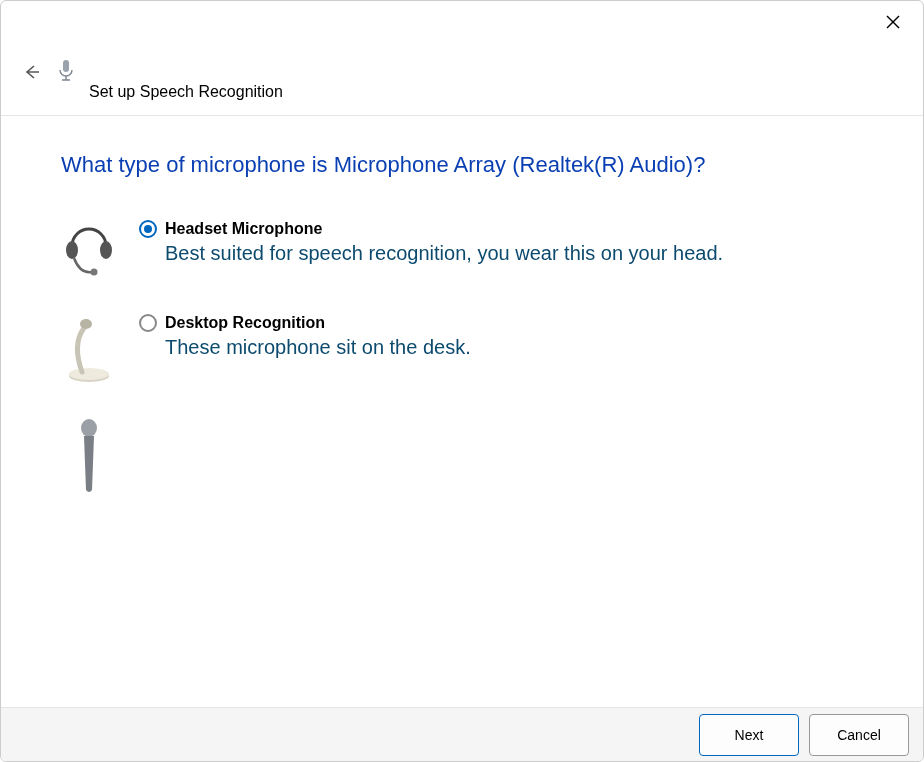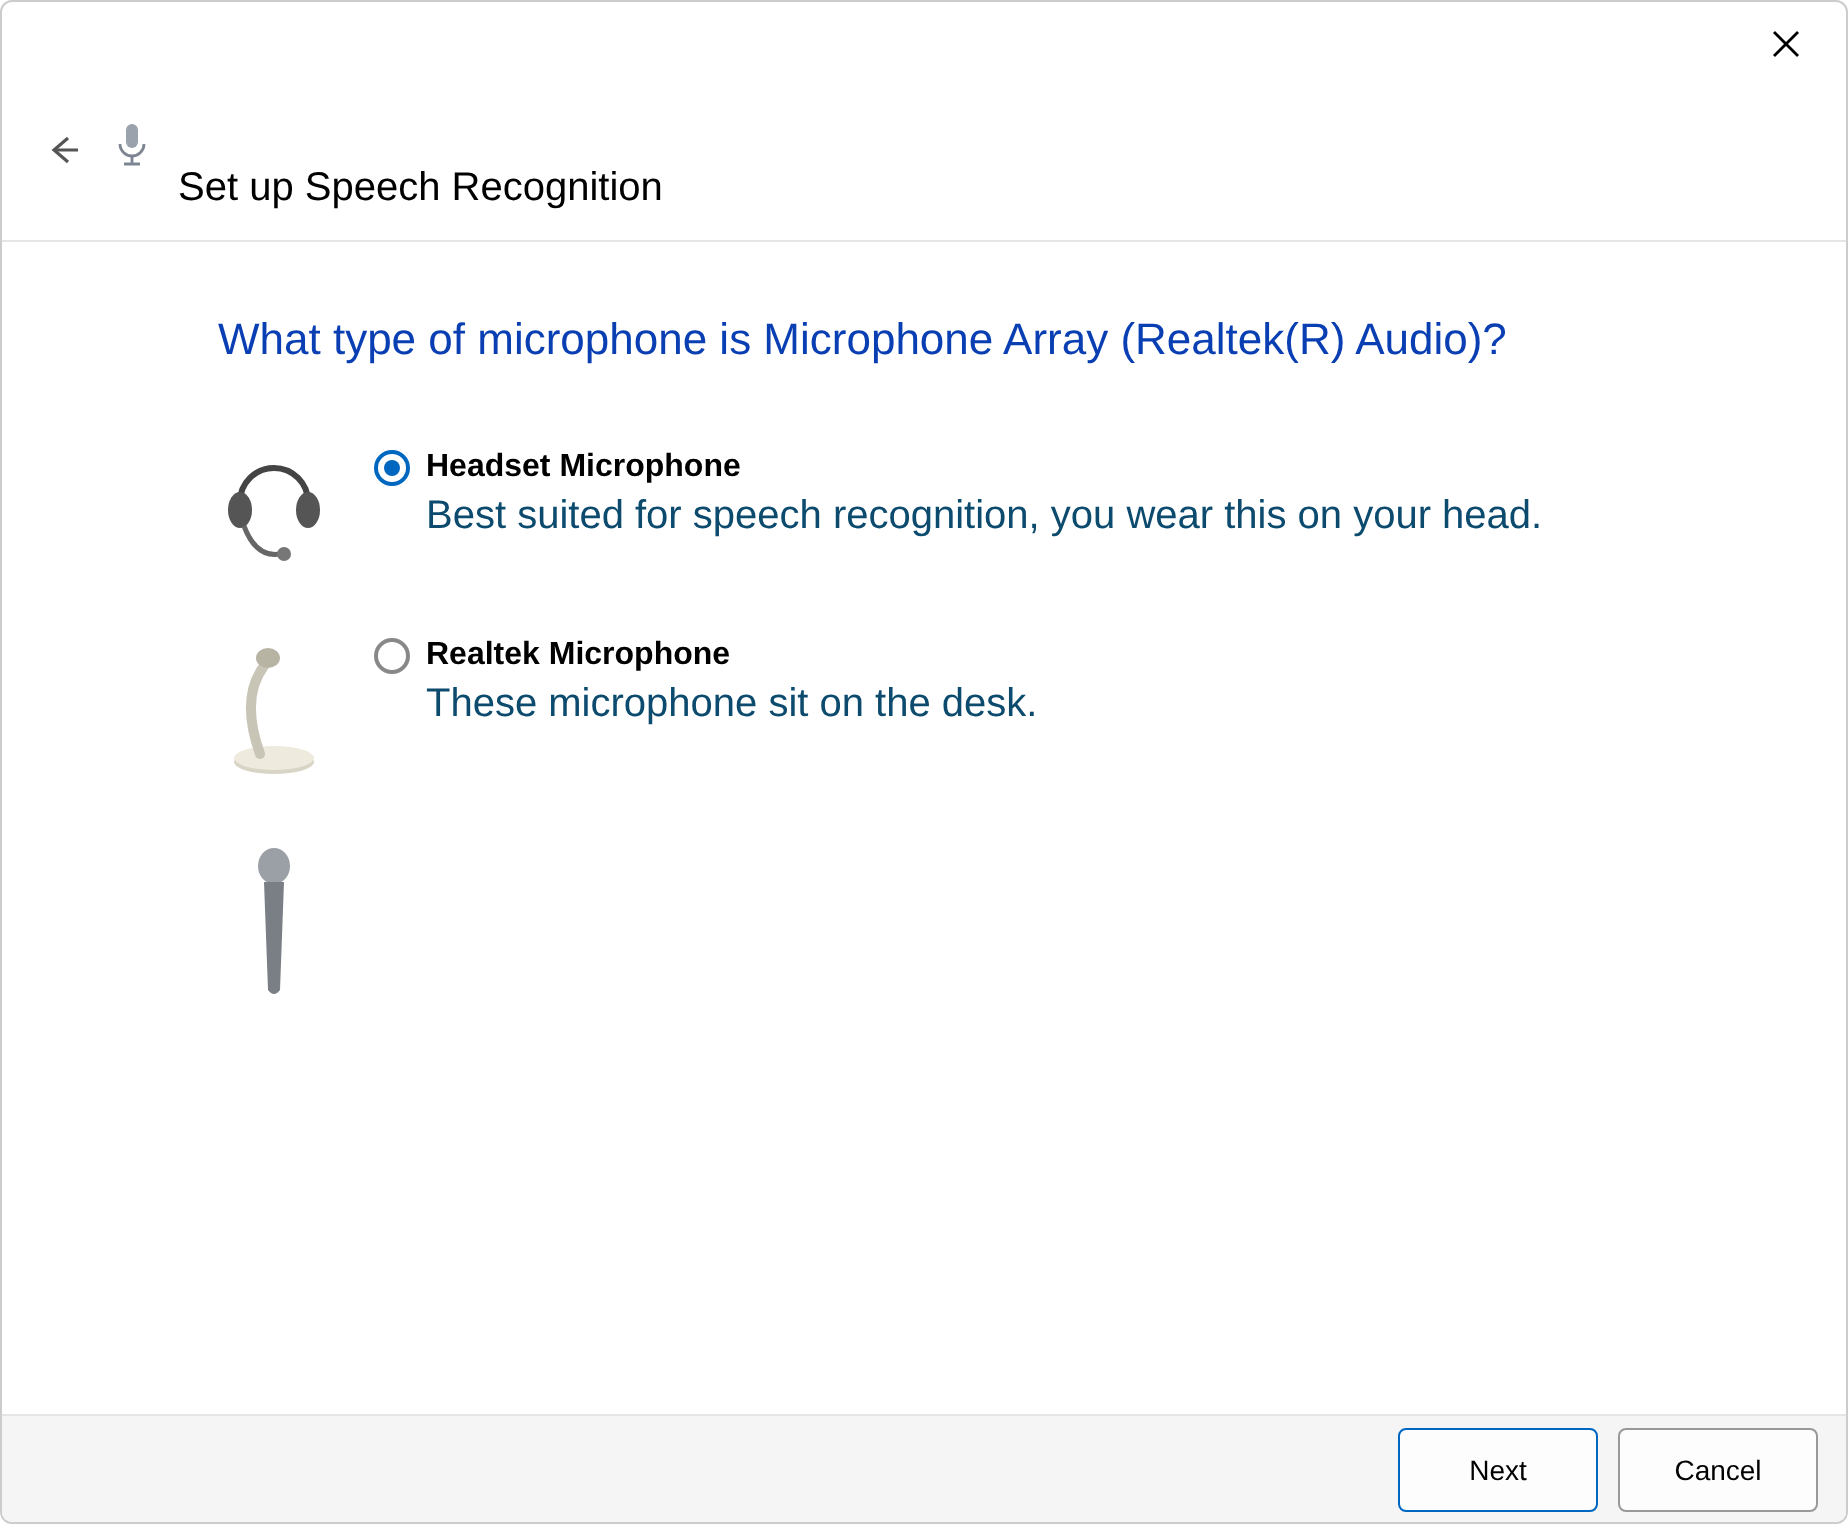--- a/index.html
+++ b/index.html
@@ -33,30 +33,29 @@
       padding: 0 18px 14px 18px;
       border-bottom: 1px solid #e5e5e5;
     }
     .back-arrow {
       width: 24px; height: 24px;
       display: flex; align-items: center; justify-content: center;
       cursor: pointer;
       color: #555;
     }
     .header-title {
-      font-size: 20px;
+      font-size: 16px;
       color: #000;
       display: flex;
       align-items: center;
       gap: 10px;
       margin-top: 40px;
     }
     .content {
       padding: 36px 60px 0 60px;
-      margin-left: 48px;
     }
     .main-heading {
       font-size: 22px;
       color: #0a3fb3;
       font-weight: 400;
       margin-bottom: 42px;
     }
     .option {
       display: flex;
       align-items: flex-start;
@@ -190,21 +189,21 @@
       <svg width="54" height="70" viewBox="0 0 54 70">
         <ellipse cx="27" cy="62" rx="20" ry="6" fill="#d8d4c6"></ellipse>
         <ellipse cx="27" cy="60" rx="20" ry="6" fill="#eeeadd"></ellipse>
         <path d="M20 58 Q10 30 22 14" stroke="#c9c5b6" stroke-width="5" fill="none" stroke-linecap="round"></path>
         <ellipse cx="24" cy="10" rx="6" ry="5" fill="#b8b4a4"></ellipse>
       </svg>
     </div>
     <div class="option-body">
       <div class="option-header">
         <span class="radio"></span>
-        <span class="option-label">Realtek Microphone</span>
+        <span class="option-label">Desktop Recognition</span>
       </div>
       <span class="option-desc">These microphone sit on the desk.</span>
     </div>
   </div>
 
   <div class="option">
     <div class="option-icon">
       <svg width="32" height="80" viewBox="0 0 32 80">
         <ellipse cx="16" cy="10" rx="8" ry="9" fill="#9aa0a6"></ellipse>
         <path d="M11 18 L13 72 Q16 76 19 72 L21 18 Z" fill="#7a7f85"></path>

